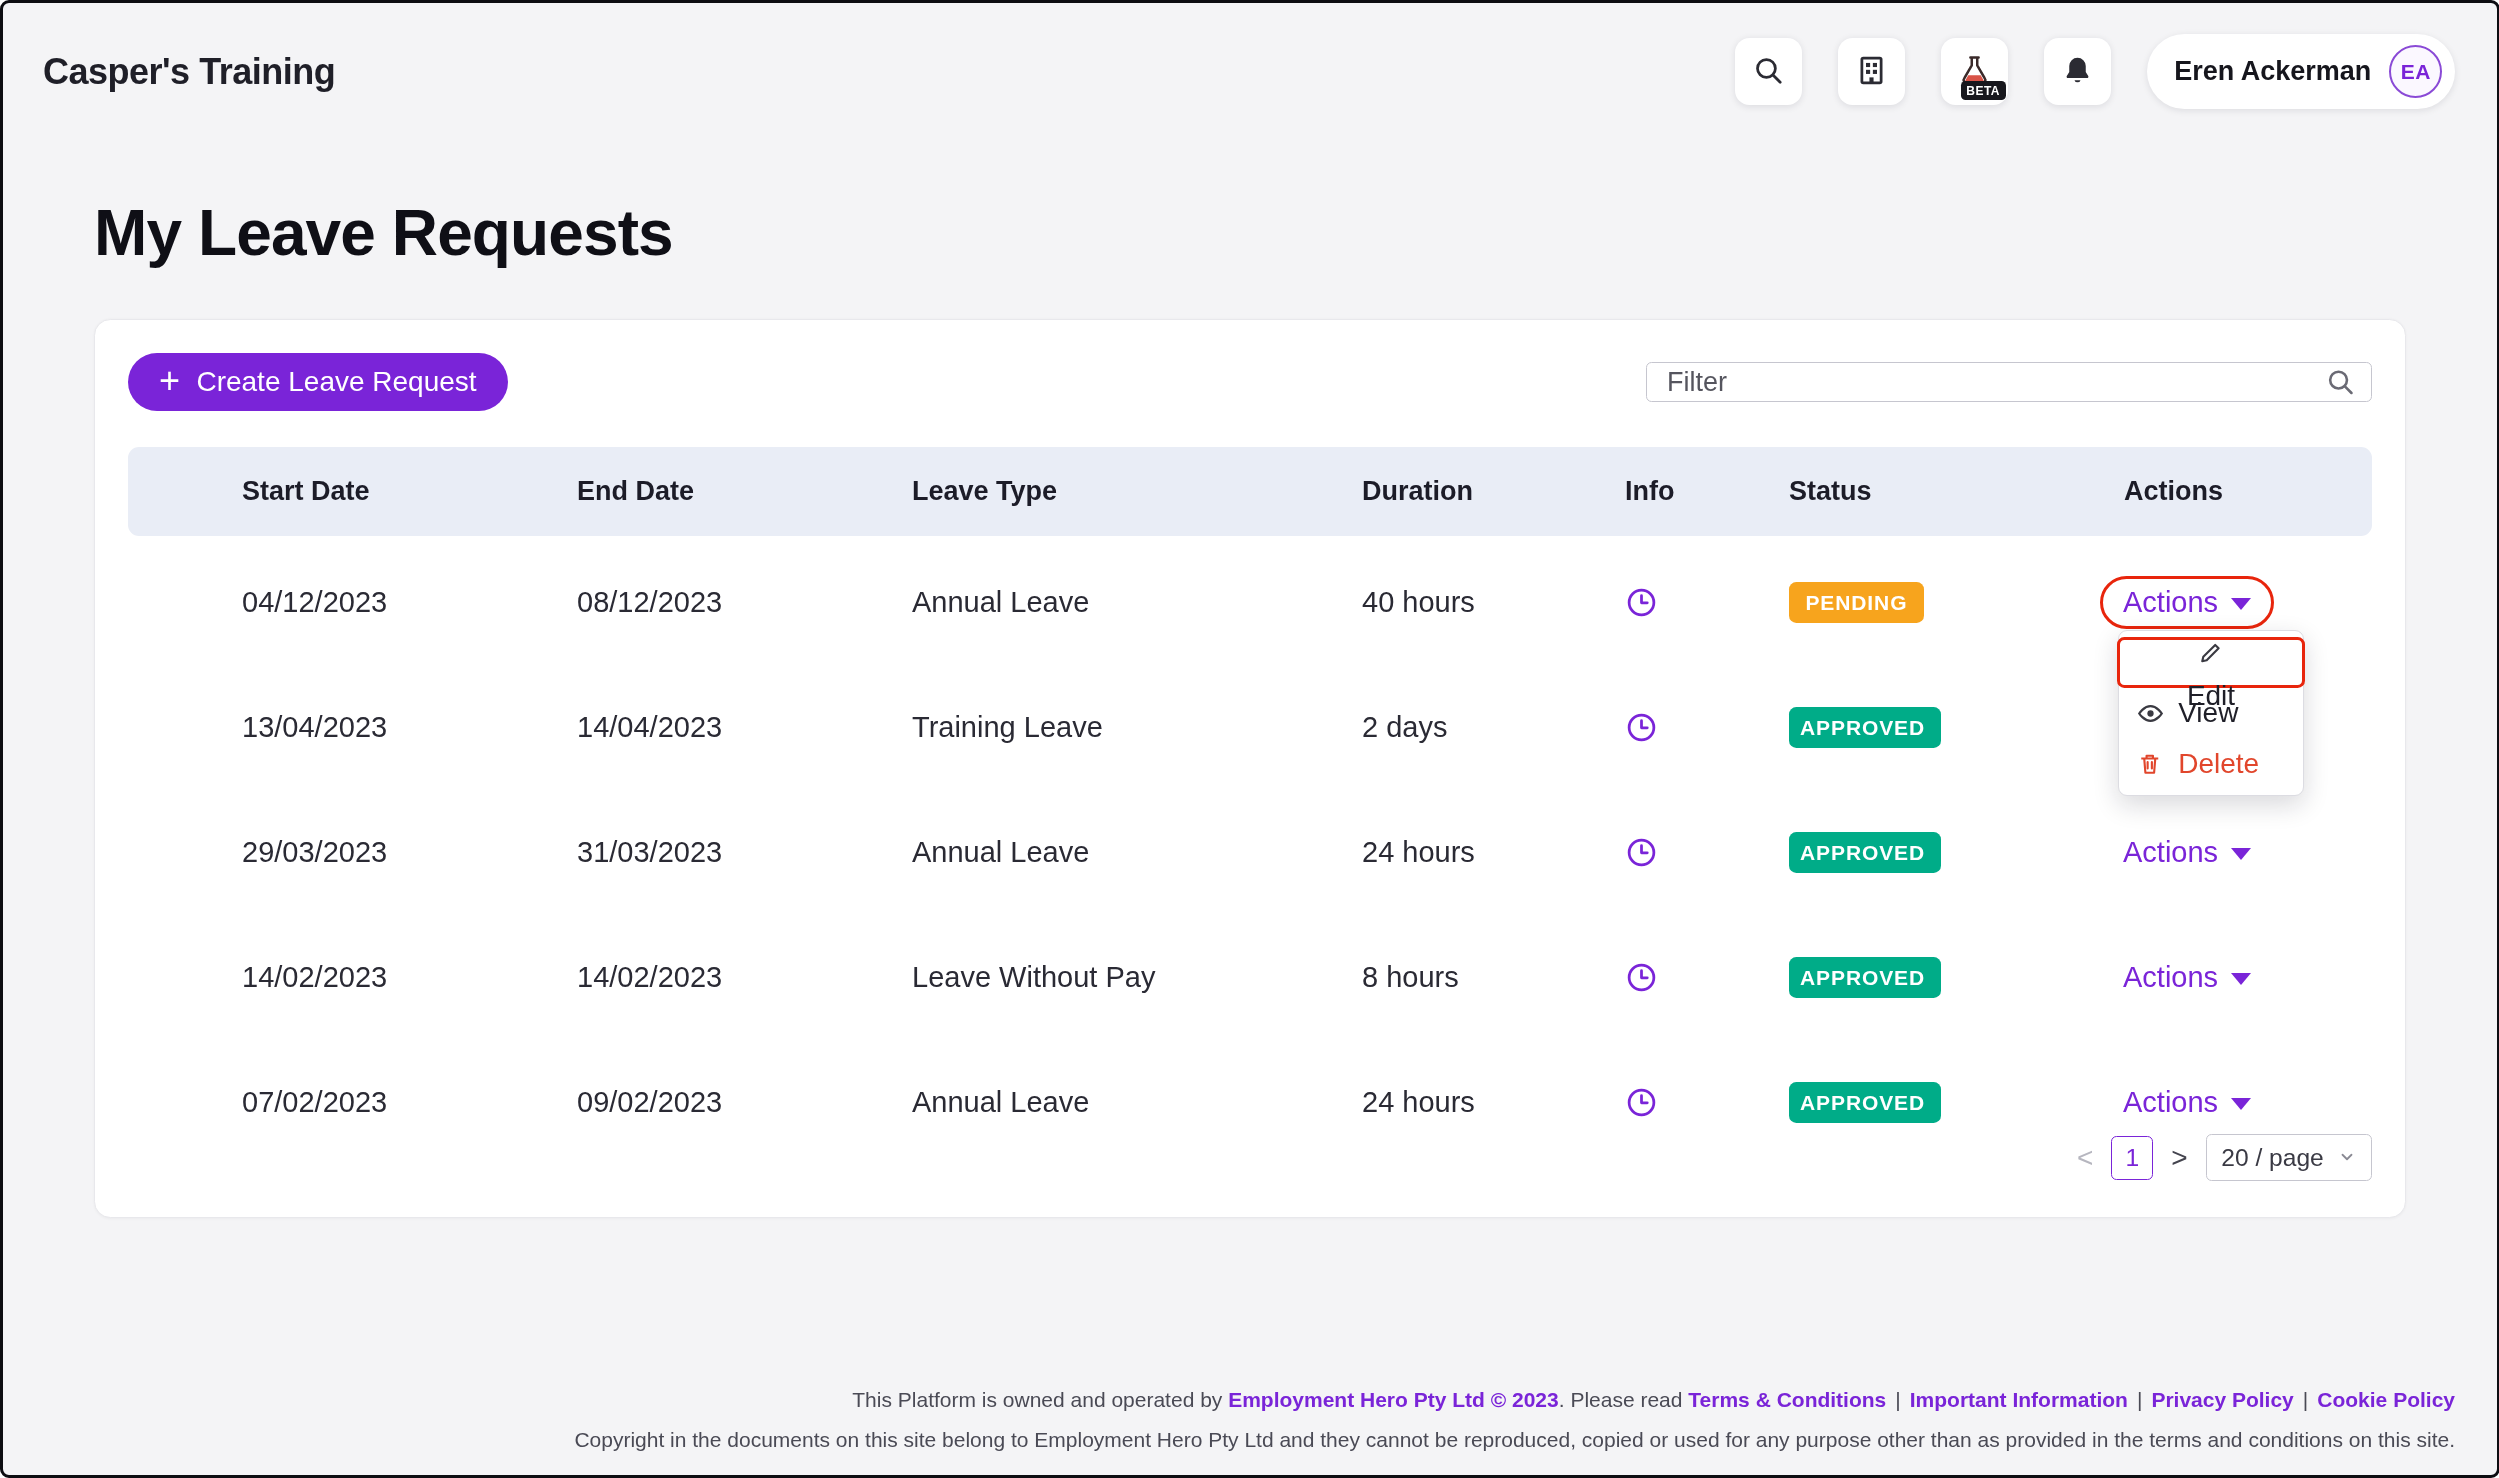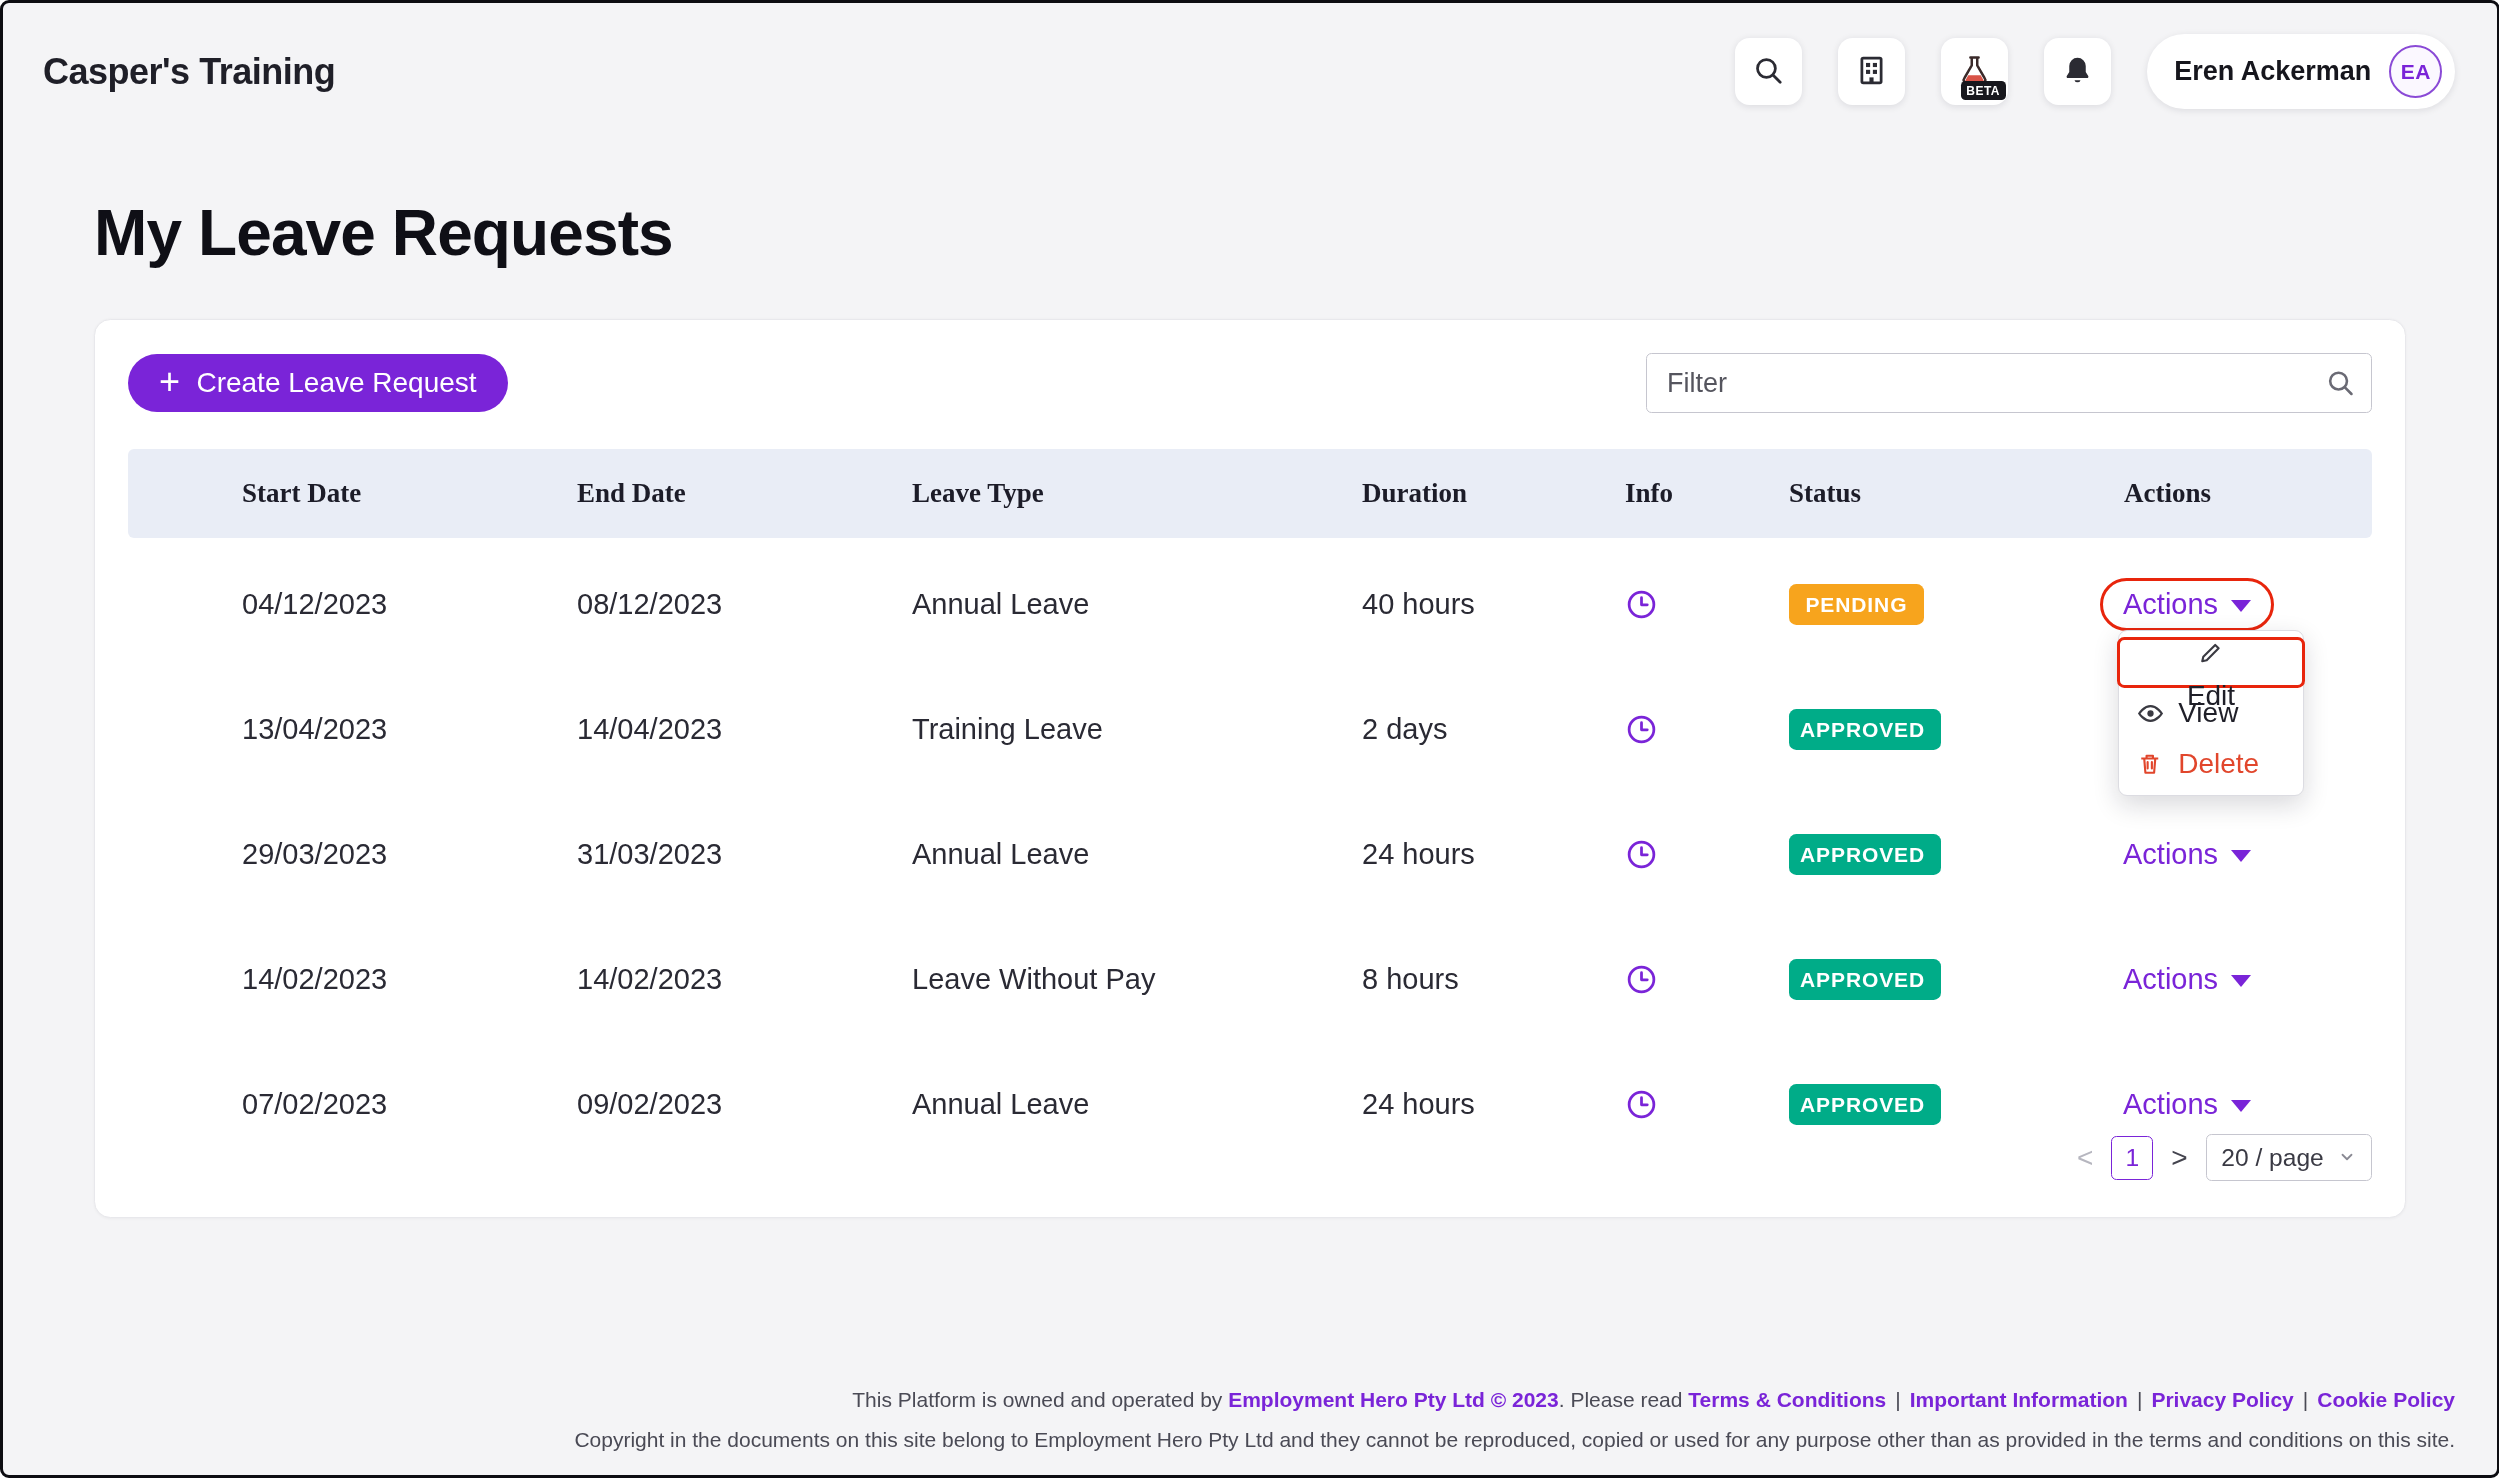--- a/index.html
+++ b/index.html
@@ -58,34 +58,34 @@
   }
   .toolbar{display:flex;align-items:center;justify-content:space-between;}
   .create-btn{
     display:inline-flex;align-items:center;gap:16.4px;height:58px;padding:0 31px;
     background:var(--accent);color:#fff;border:none;border-radius:36px;
     font-size:28px;font-family:inherit;cursor:pointer;
   }
   .plus{font-size:36px;font-weight:400;line-height:1;margin-top:-2.7px;}
   .filter-wrap{position:relative;width:726px;}
   .filter-input{
-    width:100%;height:60px;border:0.9px solid #c6c6cf;border-radius:5.5px;background:#fff;
+    width:100%;height:40px;border:0.9px solid #c6c6cf;border-radius:5.5px;background:#fff;
     font-size:27px;font-family:inherit;color:#2a2a34;padding:0 71px 0 20px;outline:none;
   }
   .filter-input::placeholder{color:var(--muted);}
   .search-in-input{position:absolute;right:16.4px;top:50%;transform:translateY(-50%);display:flex;}
 
   
   .table{margin-top:36px;}
   .thead,.trow{
     display:grid;
     grid-template-columns:335px 335px 450px 263px 164px 335px auto;
     align-items:center;padding-left:114px;
   }
-  .thead{background:#e9edf6;height:89px;border-radius:6px;font-family:Liberation Serif, serif;}
+  .thead{background:#e9edf6;height:89px;border-radius:11px;}
   .th{font-size:27px;font-weight:700;color:#1c1c28;}
   .trow{height:117px;font-size:29px;color:var(--ink-soft);margin-top:8px;}
   .cell{display:flex;align-items:center;}
   .clock{display:inline-flex;cursor:pointer;}
   .badge{
     display:inline-block;padding:8.2px 16.4px;border-radius:7.3px;color:#fff;
     font-size:21px;font-weight:700;letter-spacing:0.9px;
   }
   .badge.pending{background:var(--pending);}
   .badge.approved{background:var(--approved);padding-left:11px;}

